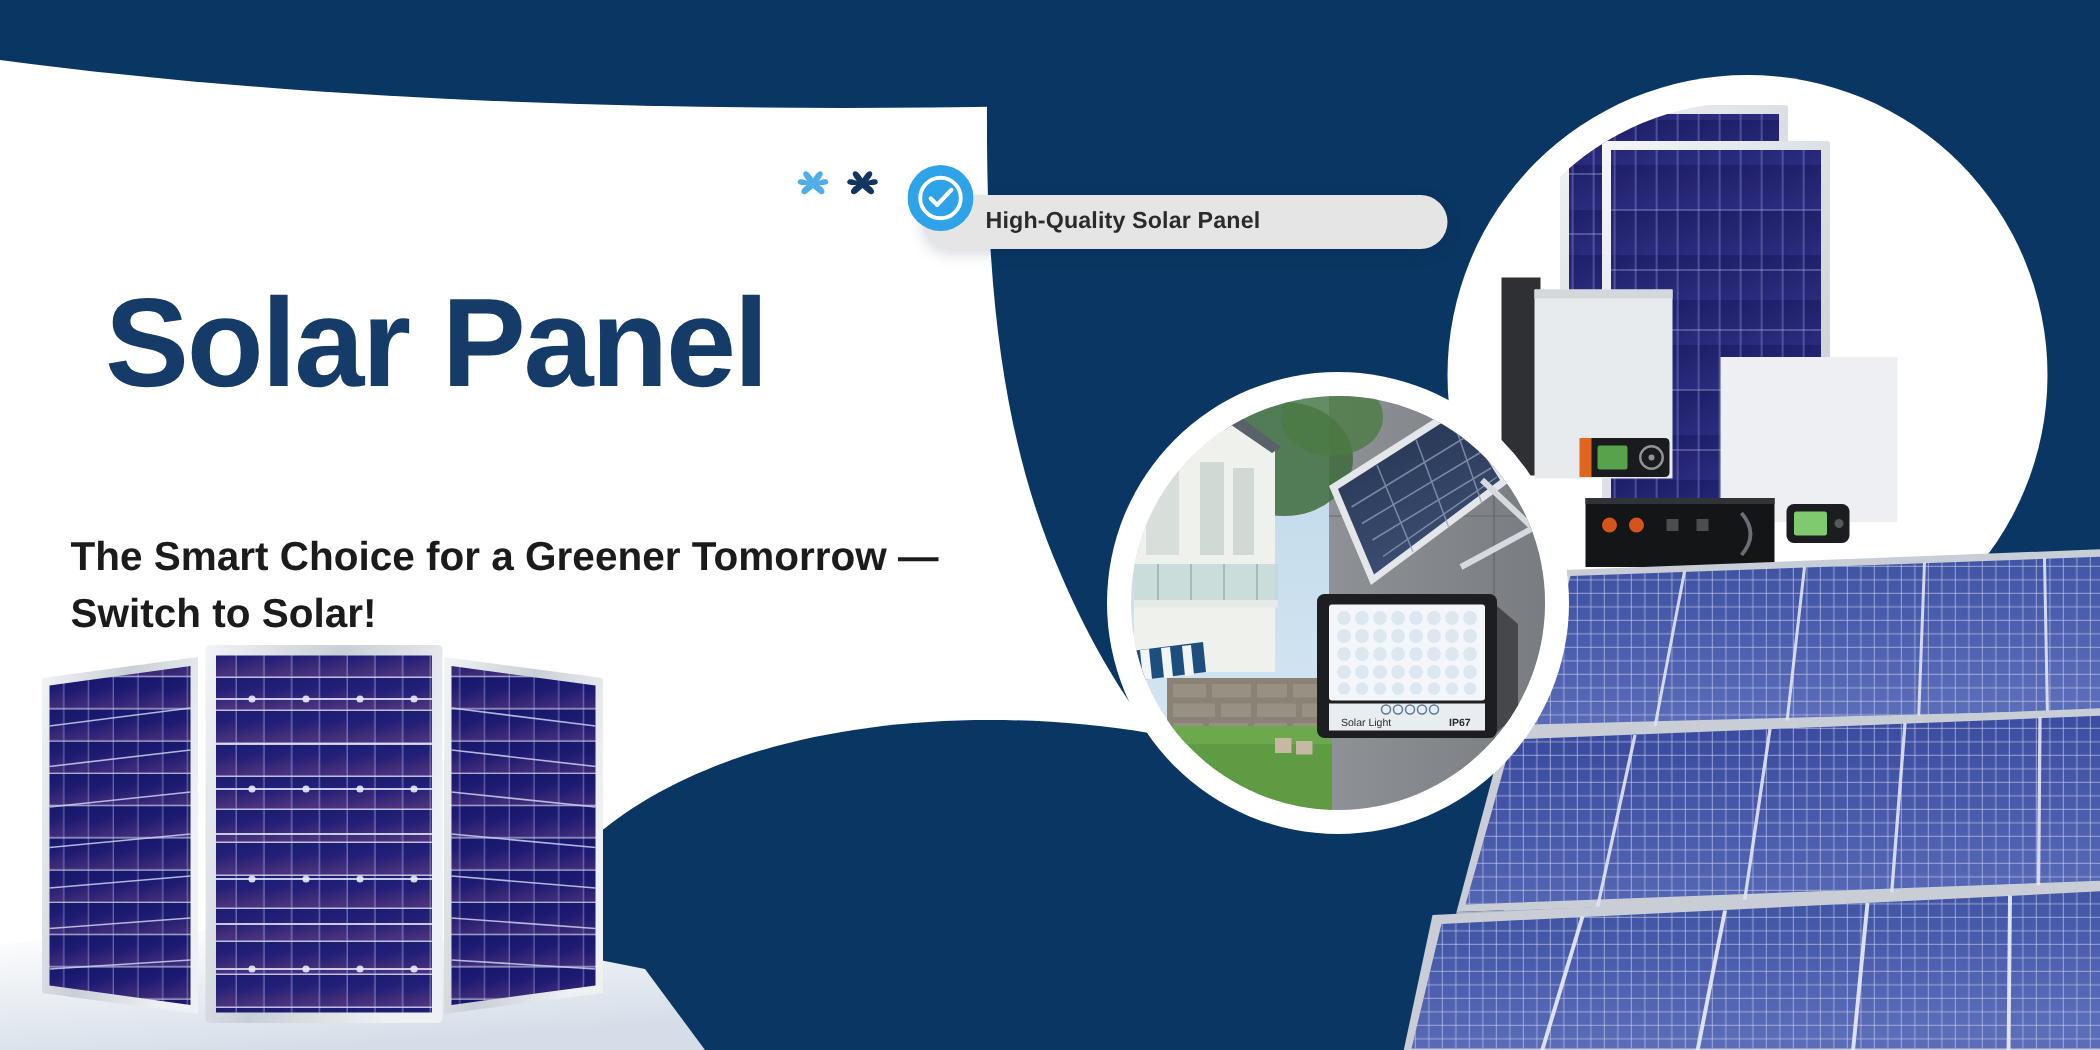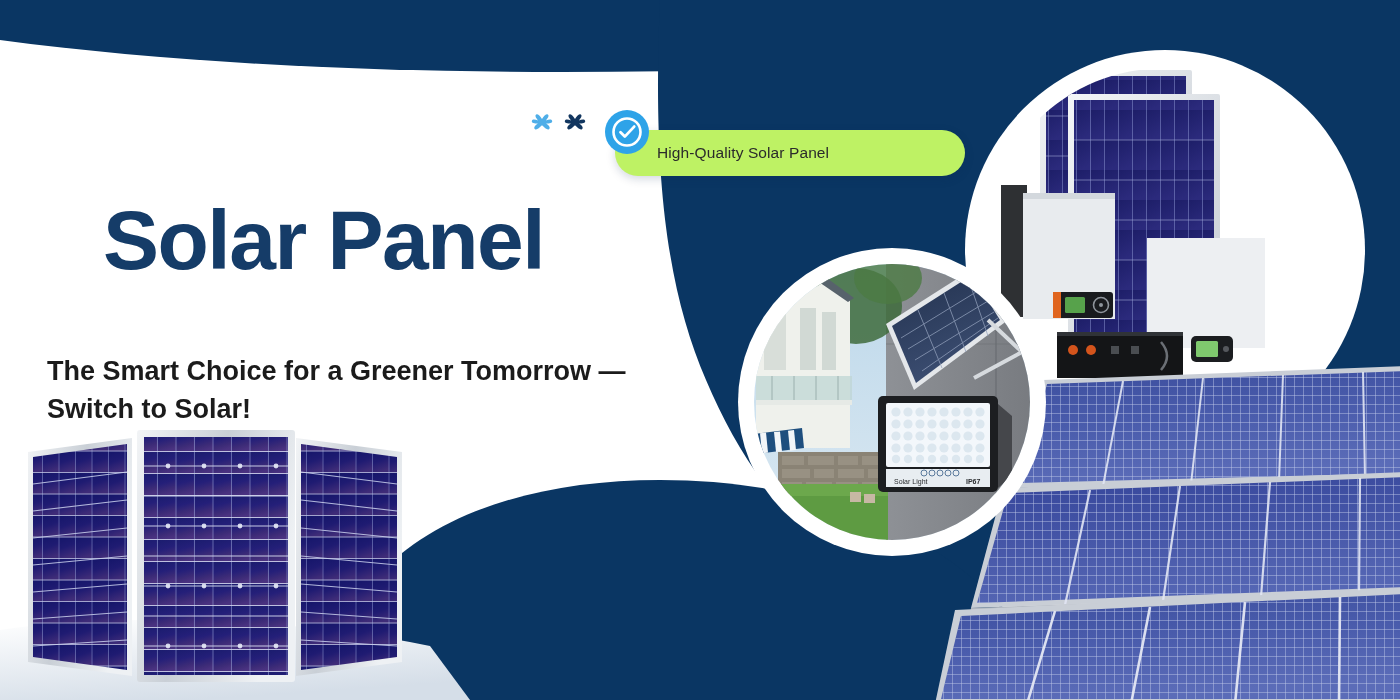--- a/index.html
+++ b/index.html
@@ -14,29 +14,28 @@
     position: relative;
     width: 1400px; height: 700px;
     background: #ffffff;
     overflow: hidden;
   }
   .layer { position: absolute; top: 0; left: 0; width: 1400px; height: 700px; }
 
   
   #headline {
     position: absolute;
-    left: 70px; top: 196px;
+    left: 70px; top: 184px;
     font-size: 84px;
     font-weight: 700;
     letter-spacing: -1.5px;
     color: #153C68;
     line-height: 1.05;
     white-space: nowrap;
     z-index: 40;
-    margin-left: 33px;
   }
   #subtitle {
     position: absolute;
     left: 47px; top: 352px;
     width: 640px;
     font-size: 27px;
     font-weight: 700;
     color: #1b1b1b;
     line-height: 1.42;
     z-index: 40;
@@ -50,27 +49,28 @@
     display: flex;
     align-items: center;
   }
   .sparkle { display: block; }
   #sparkle-light { margin-right: 5px; }
   #sparkle-dark  { margin-right: 12px; }
 
   #pill {
     position: absolute;
     left: 615px; top: 130px;
-    width: 350px; height: 46px;
-    background: #bef264;
+    width: 350px; height: 36px;
+    background: #e5e5e5;
     border-radius: 23px;
     box-shadow: 0 3px 10px rgba(10,40,80,0.18);
     display: flex;
     align-items: center;
     z-index: 61;
+    font-weight: bold;
   }
   #pill-label {
     margin-left: 42px;
     font-size: 15.5px;
     color: #2b2b2b;
     letter-spacing: 0.1px;
     white-space: nowrap;
   }
   #check-badge {
     position: absolute;

